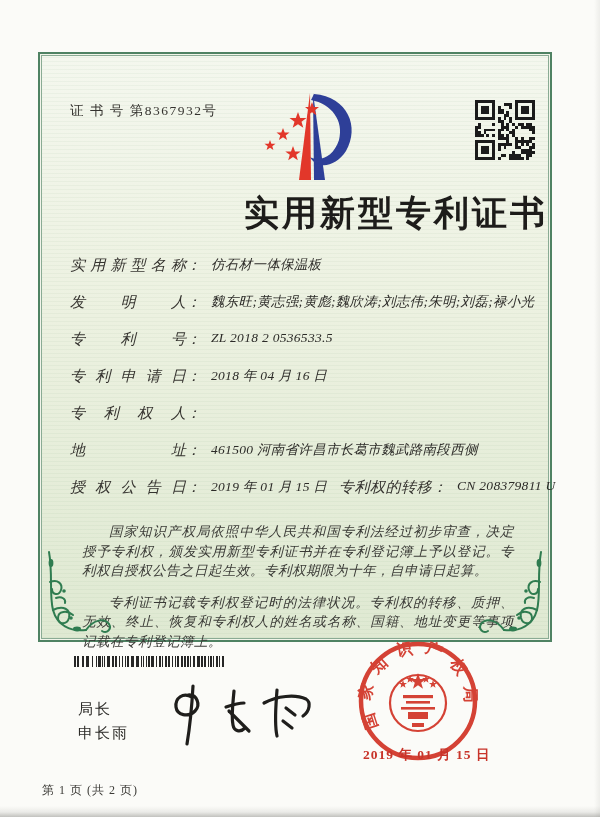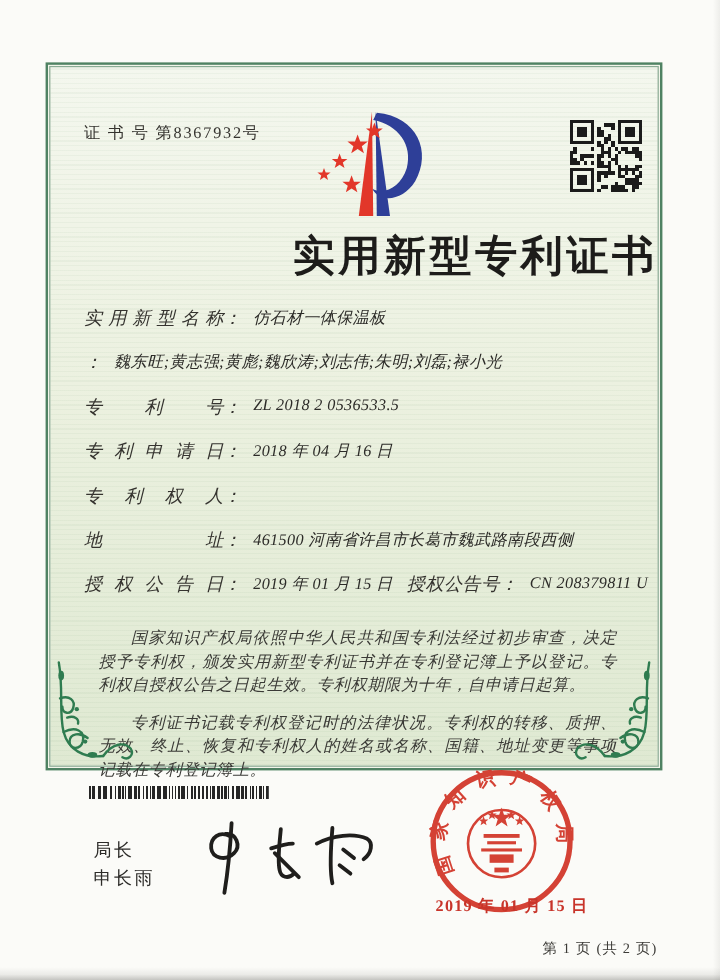--- a/index.html
+++ b/index.html
@@ -61,21 +61,21 @@
   .director div{font-size:15px;letter-spacing:2px;color:#2c2b28;}
   .signature{position:absolute;left:118px;top:626px;width:160px;height:68px;}
 
   .seal{position:absolute;left:314px;top:583px;width:124px;height:124px;opacity:0.93;}
   .seal-date{
     position:absolute;left:321px;top:690px;white-space:nowrap;
     font-size:13.5px;font-weight:700;color:#c8342a;letter-spacing:1px;
   }
 
   .footer{
-    position:absolute;left:0;right:0;top:726px;text-align:right;
+    position:absolute;left:0;right:0;top:726px;text-align:left;
     font-size:12px;letter-spacing:1px;color:#3c3b37;
   }
 
   .orn{position:absolute;width:72px;height:86px;}
   .orn-left{left:2px;bottom:2px;}
   .orn-right{right:2px;bottom:2px;transform:scaleX(-1);}
   .hidden-defs{position:absolute;width:0;height:0;overflow:hidden;}
 </style>
 </head>
 <body>
@@ -344,20 +344,21 @@
 
       <div class="title">实用新型专利证书</div>
 
       <div class="fields">
         <div class="frow">
           <span class="flabel">实用新型名称</span>
             <span class="fcolon">：</span>
           <span class="fvalue">仿石材一体保温板</span>
         </div>
         <div class="frow">
+          <span class="flabel">发明人</span>
             <span class="fcolon">：</span>
           <span class="fvalue">魏东旺;黄志强;黄彪;魏欣涛;刘志伟;朱明;刘磊;禄小光</span>
         </div>
         <div class="frow">
           <span class="flabel">专利号</span>
             <span class="fcolon">：</span>
           <span class="fvalue">ZL 2018 2 0536533.5</span>
         </div>
         <div class="frow">
           <span class="flabel">专利申请日</span>
@@ -370,21 +371,21 @@
         </div>
         <div class="frow">
           <span class="flabel">地址</span>
             <span class="fcolon">：</span>
           <span class="fvalue">461500 河南省许昌市长葛市魏武路南段西侧</span>
         </div>
         <div class="frow">
           <span class="flabel">授权公告日</span>
             <span class="fcolon">：</span>
           <span class="fvalue fvalue-fixed">2019 年 01 月 15 日</span>
-          <span class="flabel2">授权公告号</span>
+          <span class="flabel2">专利权的转移</span>
             <span class="fcolon">：</span>
           <span class="fvalue">CN 208379811 U</span>
         </div>
       </div>
 
       <div class="paras">
         <p>国家知识产权局依照中华人民共和国专利法经过初步审查，决定授予专利权，颁发实用新型专利证书并在专利登记簿上予以登记。专利权自授权公告之日起生效。专利权期限为十年，自申请日起算。</p>
         <p>专利证书记载专利权登记时的法律状况。专利权的转移、质押、无效、终止、恢复和专利权人的姓名或名称、国籍、地址变更等事项记载在专利登记簿上。</p>
       </div>
 

